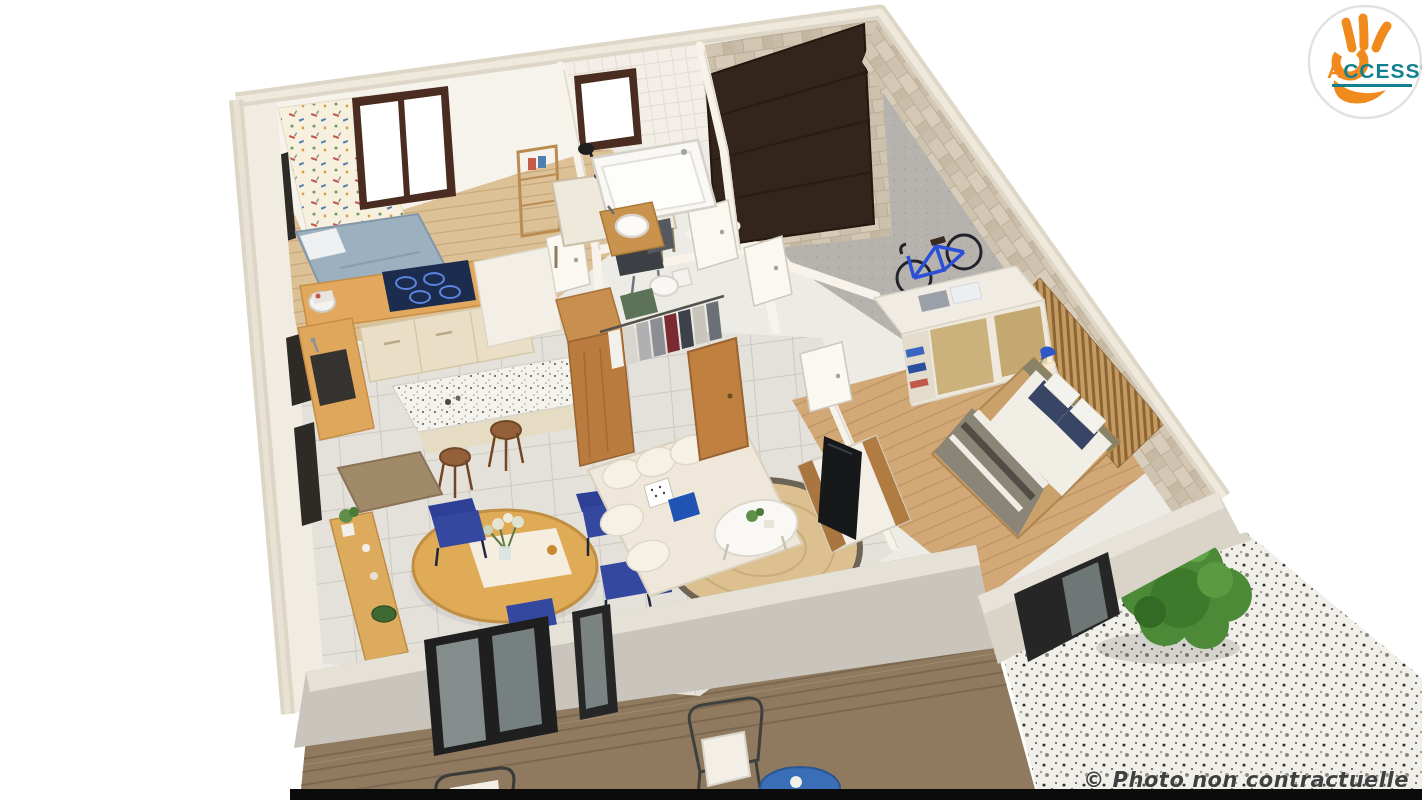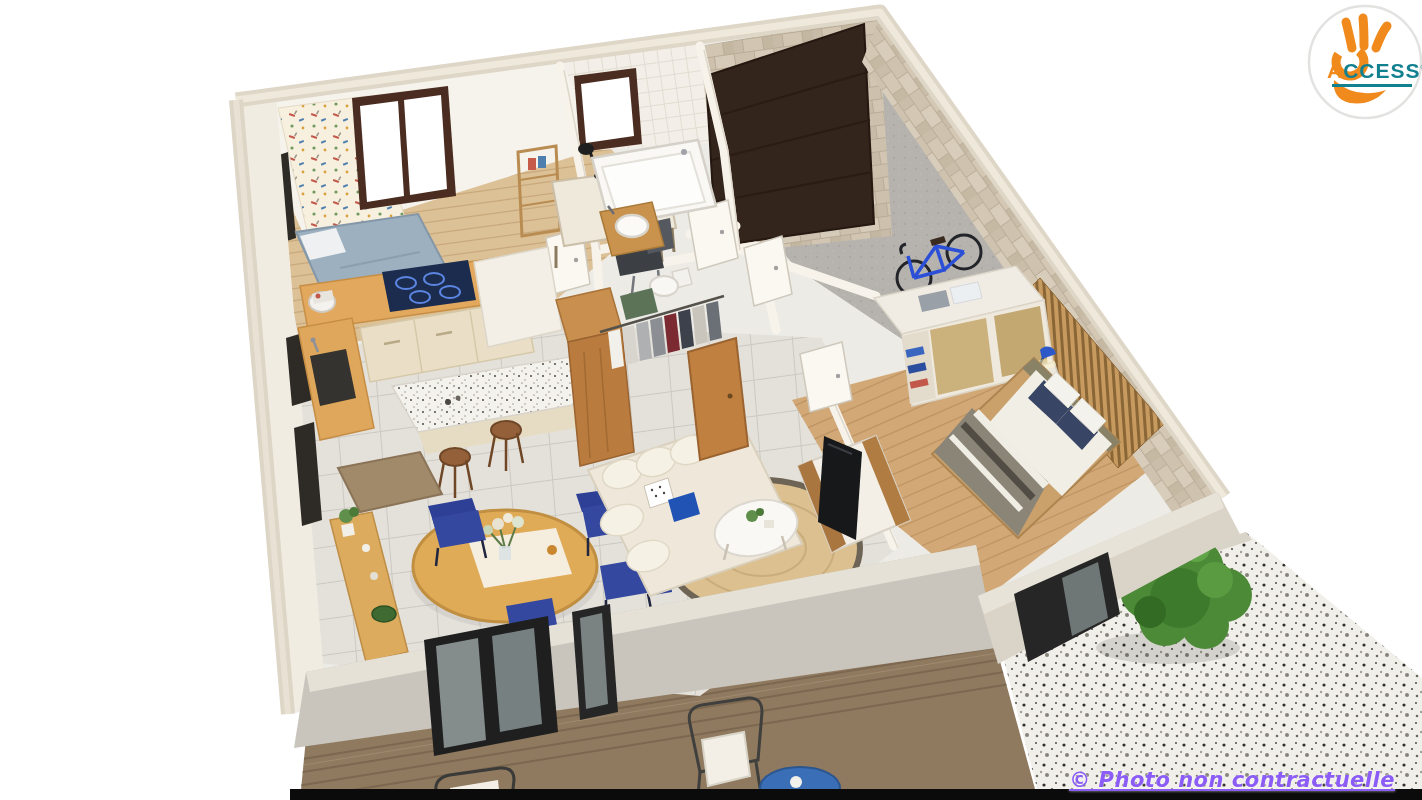--- a/index.html
+++ b/index.html
@@ -1,22 +1,22 @@
 <!DOCTYPE html>
 <html><head>
 <meta charset="utf-8">
 <style>
   html,body{margin:0;padding:0;background:#fff;}
   #stage{position:relative;width:1422px;height:800px;overflow:hidden;background:#fff;
          font-family:"DejaVu Sans","Liberation Sans",sans-serif;}
   #plan-svg{position:absolute;left:0;top:0;}
-  #copyright{position:absolute;right:27px;bottom:8px;z-index:5;
+  #copyright{position:absolute;right:13px;bottom:8px;z-index:5;
              font:italic 700 21px "DejaVu Sans","Liberation Sans",sans-serif;
-             color:#8b5cf6;letter-spacing:.5px;
-             text-shadow:0 0 3px rgba(255,255,255,.7),0 0 1px rgba(255,255,255,.8);text-decoration:underline;}
+             color:#404040;letter-spacing:.5px;
+             text-shadow:0 0 3px rgba(255,255,255,.7),0 0 1px rgba(255,255,255,.8);}
   .logo-text{font:700 21px "Liberation Sans",sans-serif;letter-spacing:1px;}
   .logo-mark{font:700 8px "Liberation Sans",sans-serif;}
 </style>
 </head>
 <body>
 
 <div id="stage">
 <svg id="plan-svg" width="1422" height="800" viewBox="0 0 1422 800">
 <defs>
   <pattern id="terr" width="20" height="20" patternUnits="userSpaceOnUse">

